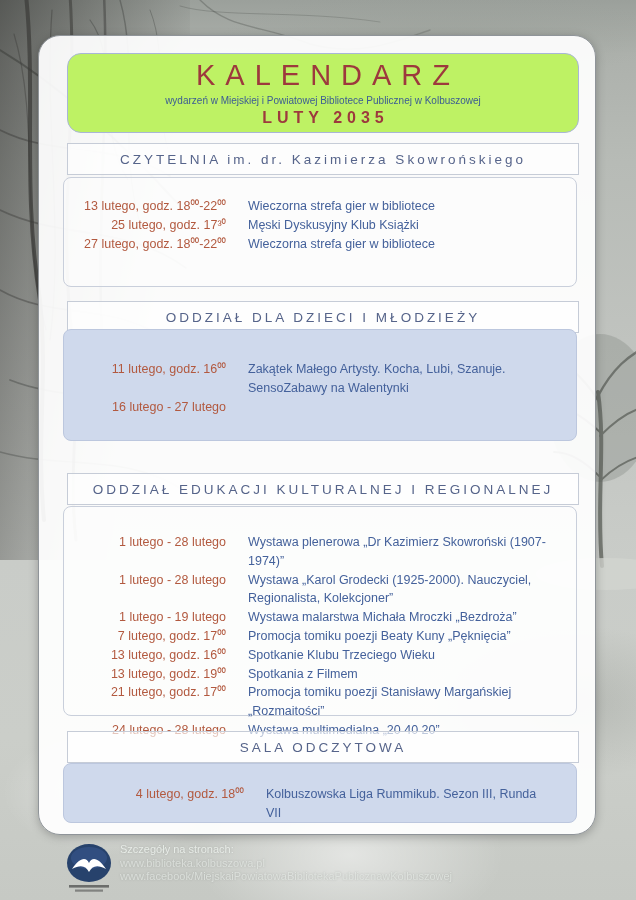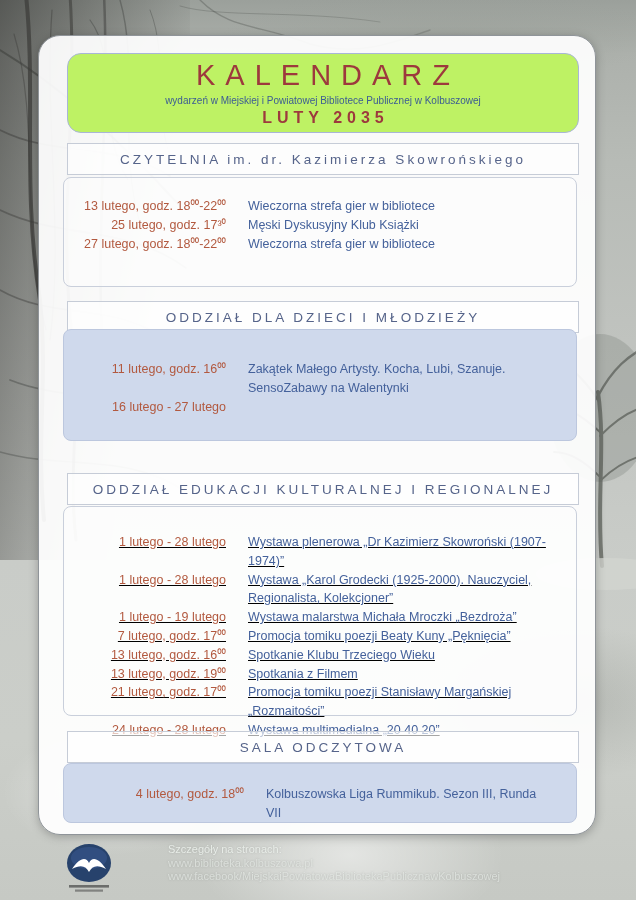--- a/index.html
+++ b/index.html
@@ -48,24 +48,24 @@
     border:1px solid #c9cfdb; border-radius:8px;
     box-sizing:border-box;
   }
   .events.highlight{background:#cfd9ec; border-color:#bcc7de;}
   .row{display:flex; align-items:flex-start; line-height:18.8px; font-size:12.5px;}
   .date{width:152px; text-align:right; color:#b2593f; flex-shrink:0;}
   .desc{margin-left:22px; color:#44619b; padding-right:18px;}
   
   #sec0-h{top:107px;} #sec0-e{top:141px; height:110px; padding:19px 16px 0 10px;}
   #sec1-h{top:265px;} #sec1-e{top:293px; height:112px; padding:30px 10px 12px 10px;}
-  #sec2-h{top:437px;} #sec2-e{top:470px; height:210px; padding:26px 10px 8px 10px;text-decoration:underline;}
+  #sec2-h{top:437px;} #sec2-e{top:470px; height:210px; padding:26px 10px 8px 10px;}
   #sec3-h{top:695px;} #sec3-e{top:727px; height:60px; padding:21px 10px 0 28px;}
   
-  .footer{position:absolute; left:66px; top:843px; display:flex; align-items:flex-start;gap:48px;}
+  .footer{position:absolute; left:66px; top:843px; display:flex; align-items:flex-start;}
   .footer-text{margin-left:8px; font-size:11px; line-height:13.5px; color:rgba(238,242,238,.88);
     text-shadow:0 0 2px rgba(120,124,120,.4);}
   .footer-text .line2,.footer-text .line3{color:rgba(232,236,232,.72);}
 </style>
 </head>
 <body>
 
 <div class="poster">
 
   <div class="bg-left-shade"></div>

